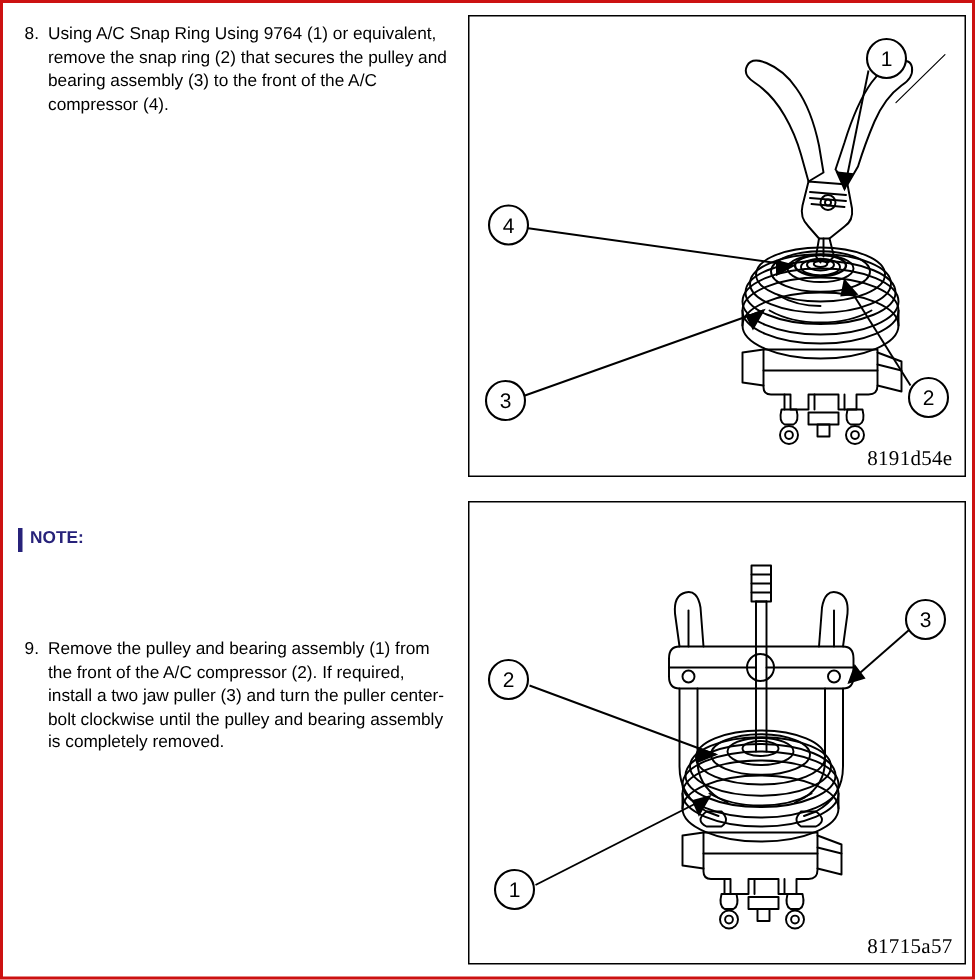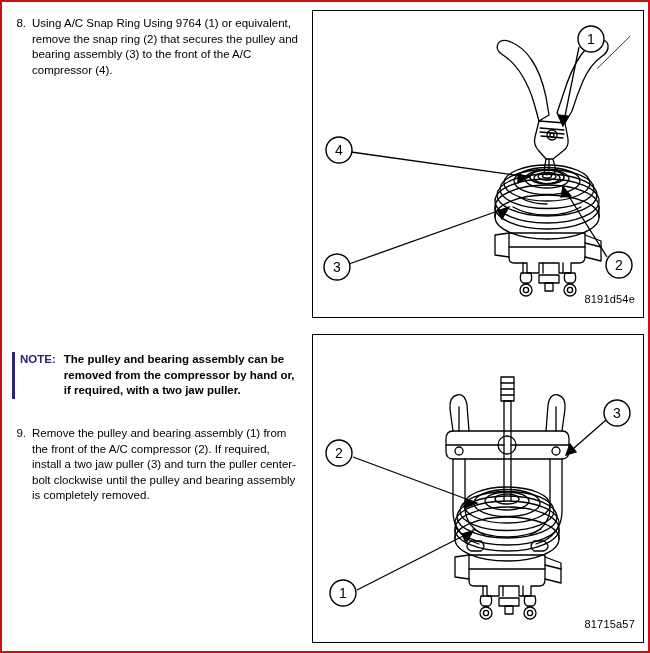--- a/index.html
+++ b/index.html
@@ -93,23 +93,23 @@
     overflow: hidden;
   }
   .fig1 { left: 310px; top: 8px; width: 332px; height: 308px; }
   .fig2 { left: 310px; top: 332px; width: 332px; height: 309px; }
 
   .figure svg { display: block; }
 
   .figcode {
     position: absolute;
     right: 8px;
-    bottom: 12px;
-    font-family: Liberation Sans, sans-serif;
-    font-size: 11px;
+    bottom: 2px;
+    font-family: Liberation Serif, serif;
+    font-size: 14px;
     color: #000000;
     letter-spacing: 0.2px;
   }
 </style>
 </head>
 <body>
 
 <div class="page">
 
   <div class="text-col">
@@ -117,21 +117,20 @@
     <div class="step step1">
       <div class="num">8.</div>
       <div class="body">
         <span>Using A/C Snap Ring Using </span><span class="pn">9764</span><span> (1) or equivalent, remove the snap ring (2) that secures the pulley and bearing assembly (3) to the front of the A/C compressor (4).</span>
       </div>
     </div>
 
     <div class="note">
       <div class="bar"></div>
       <div class="label">NOTE:</div>
-      <div class="text">The pulley and bearing assembly can be removed from the compressor by hand or, if required, with a two jaw puller.</div>
     </div>
 
     <div class="step step2">
       <div class="num">9.</div>
       <div class="body">Remove the pulley and bearing assembly (1) from the front of the A/C compressor (2). If required, install a two jaw puller (3) and turn the puller center-bolt clockwise until the pulley and bearing assembly is completely removed.</div>
     </div>
   </div>
 
   <div class="figure fig1">
     <svg width="330" height="306" viewBox="0 0 330 306">

